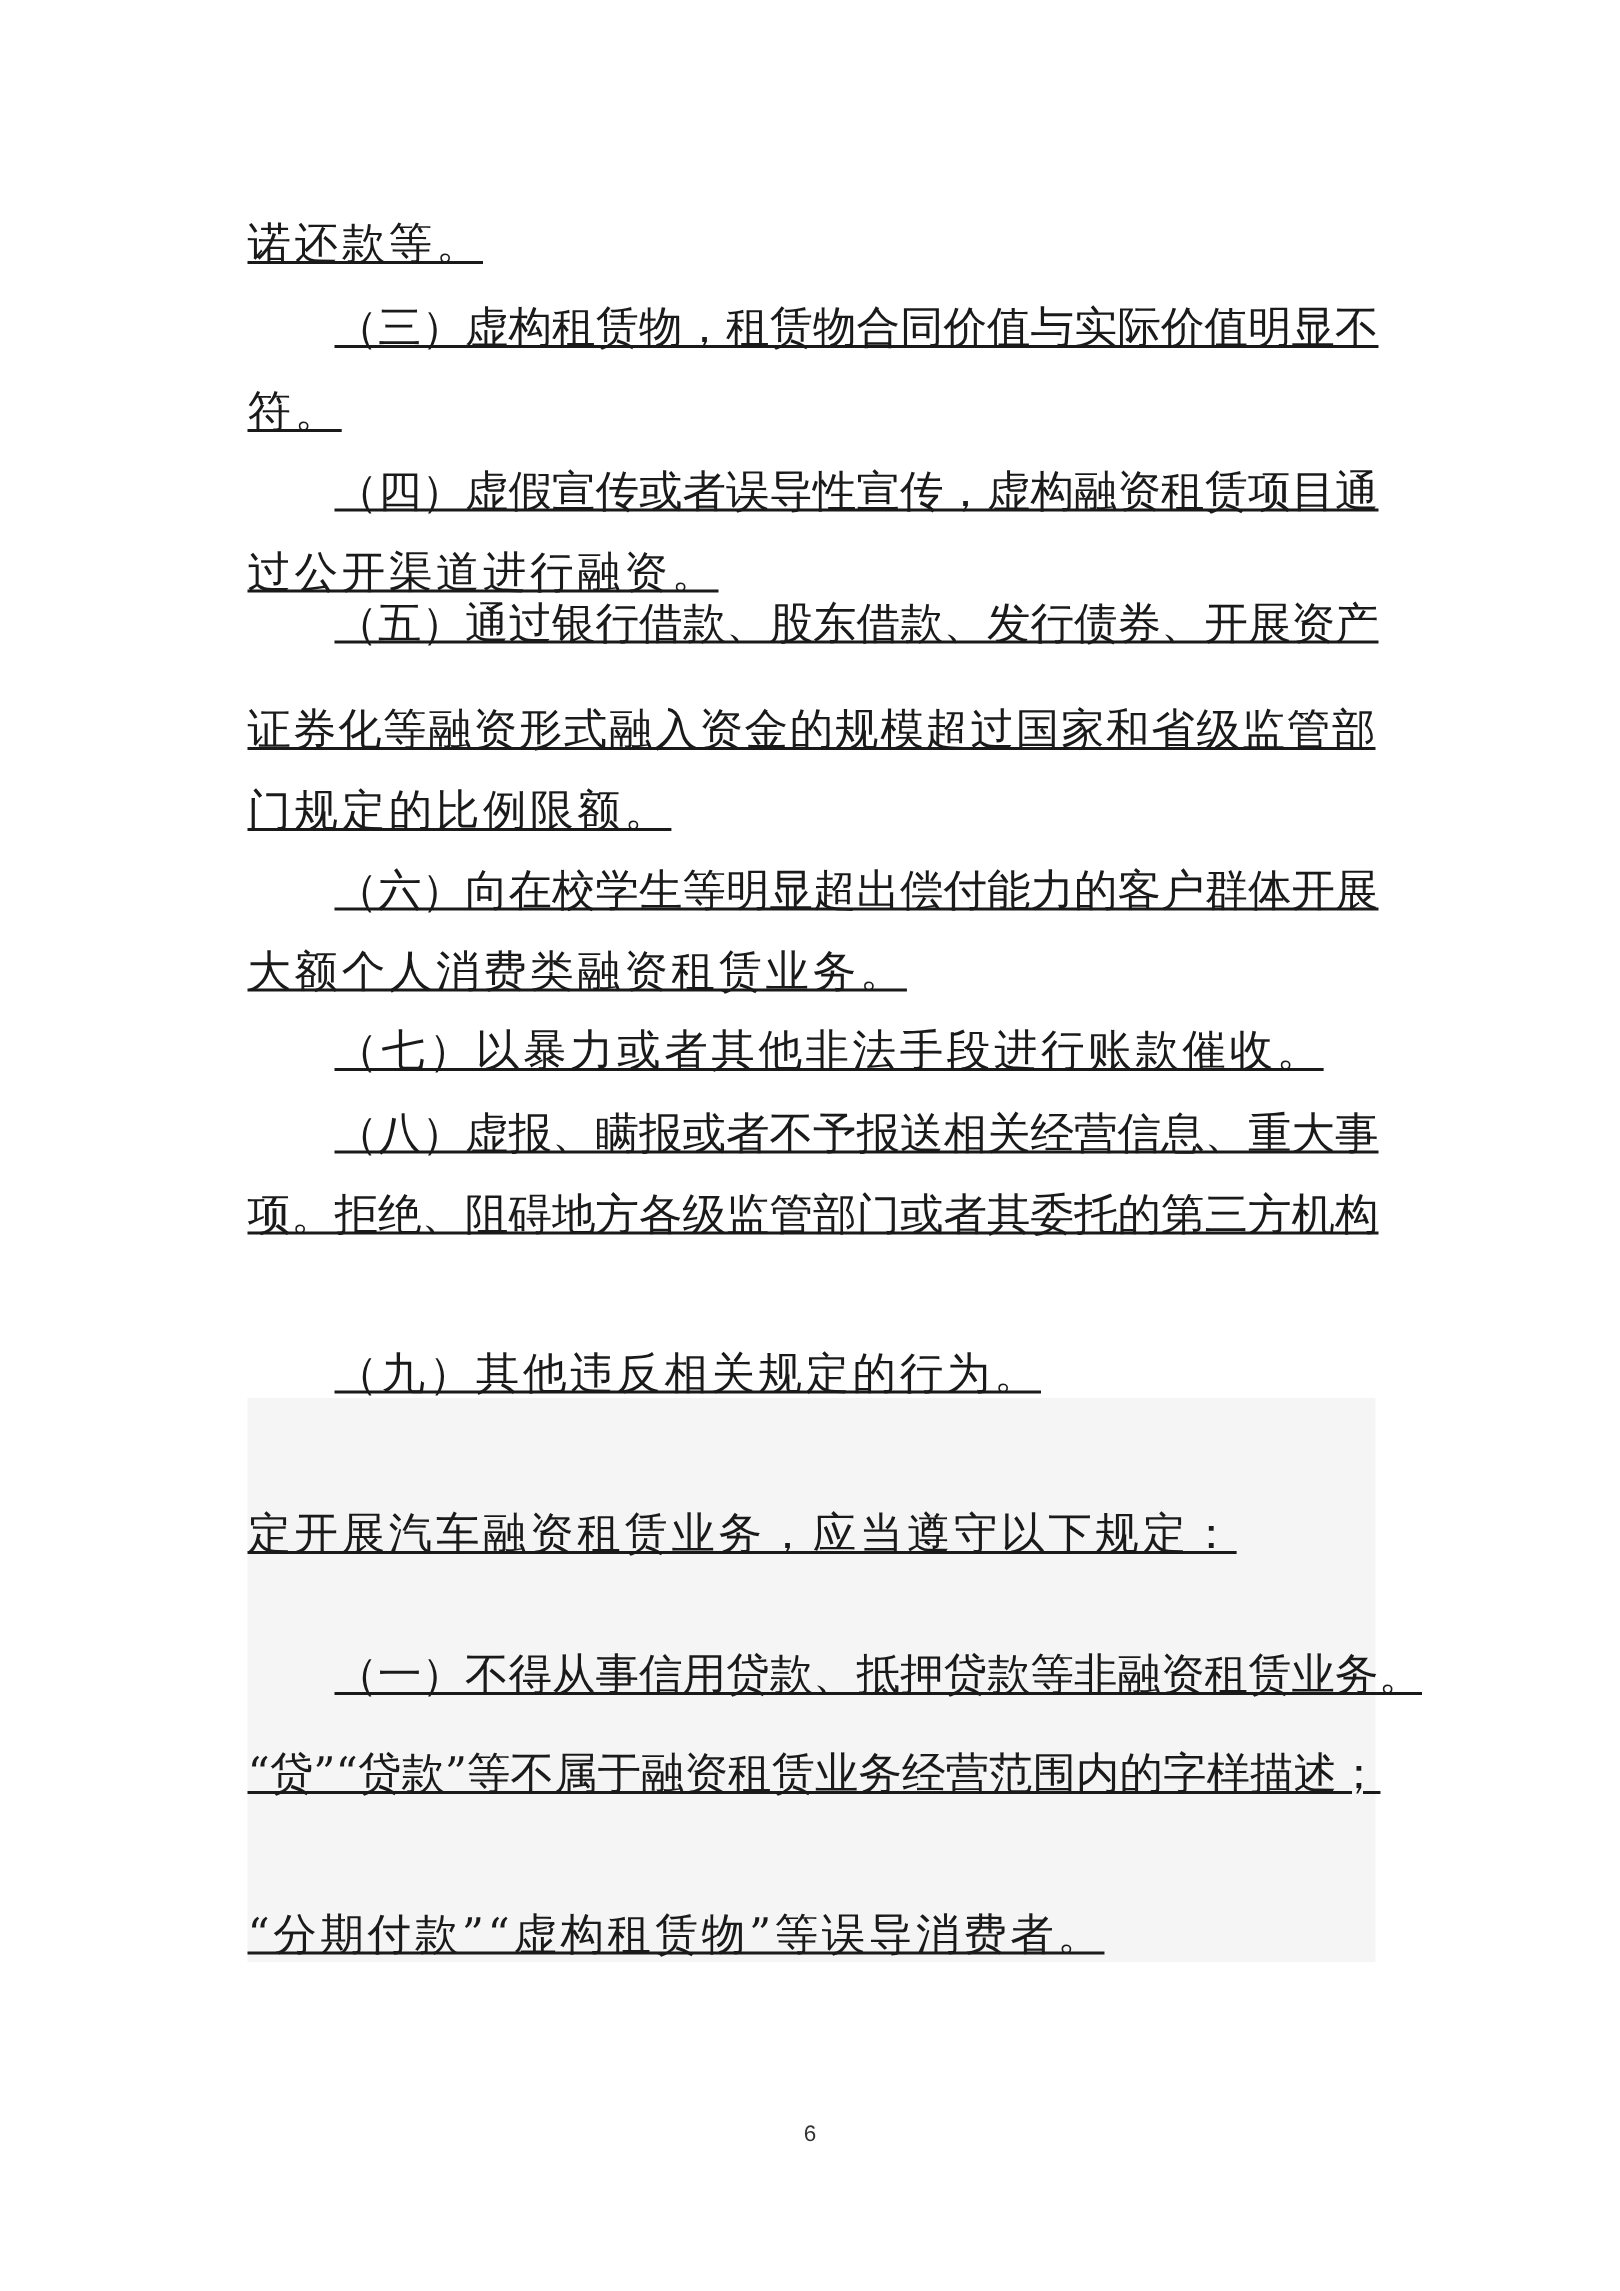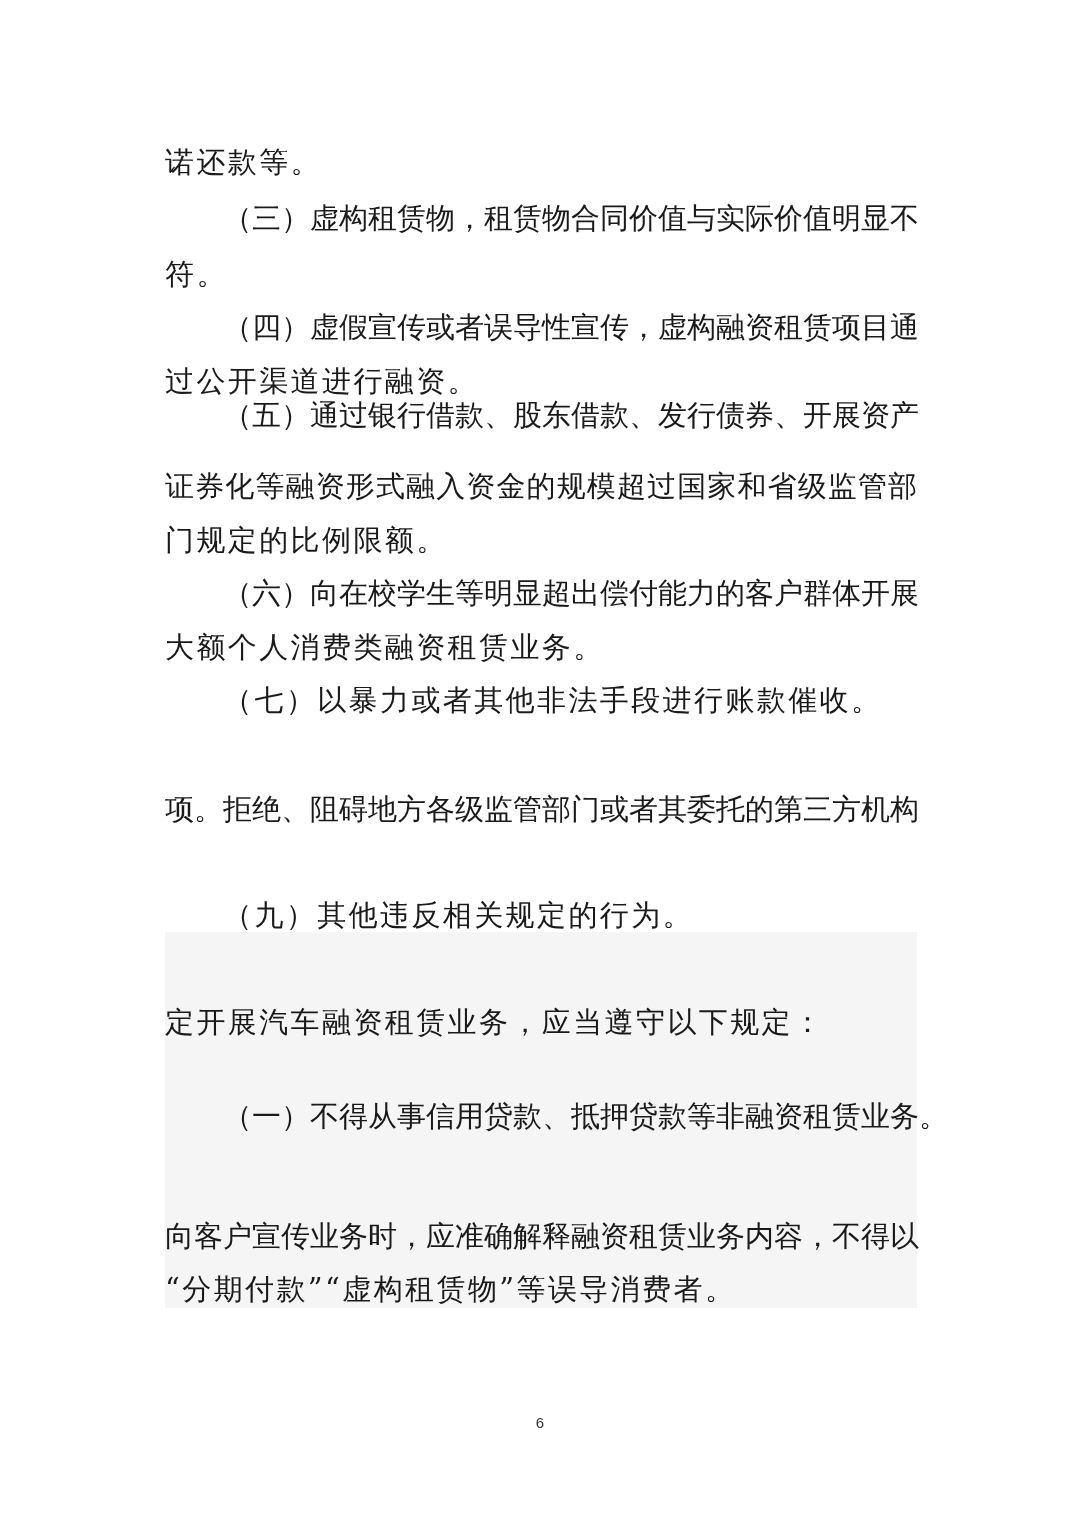--- a/index.html
+++ b/index.html
@@ -1,20 +1,20 @@
 <!DOCTYPE html>
 <html><head>
 <meta charset="utf-8">
 <style>
   html, body { margin:0; padding:0; }
   body { width:1080px; height:1527px; background:#ffffff; position:relative; overflow:hidden;
          font-family:"DejaVu Serif","Liberation Serif",serif; color:#1a1a1a; }
   .page { position:absolute; left:0; top:0; width:1080px; height:1527px; }
   .line { position:absolute; left:165px; width:752px; font-size:29px; line-height:40px; height:40px;
-          white-space:nowrap; letter-spacing:2.4px; }
+          white-space:nowrap; letter-spacing:2.4px;text-decoration:underline; }
   .line.justify { text-align:justify; text-align-last:justify; letter-spacing:0; }
   .indent { left:223px; width:694px; }
   .highlight { position:absolute; left:165px; top:932px; width:752px; height:376px; background:#f5f5f5; }
   .bold { font-weight:bold; }
   .pagenum { position:absolute; left:0; width:1080px; top:1414px; text-align:center;
              font-family:"Liberation Sans",sans-serif; font-size:15px; color:#333; }
 </style>
 </head>
 <body>
 
@@ -24,24 +24,25 @@
   <div class="line indent justify" style="top:198px">（三）虚构租赁物，租赁物合同价值与实际价值明显不</div>
   <div class="line" style="top:254px">符。</div>
   <div class="line indent justify" style="top:307px">（四）虚假宣传或者误导性宣传，虚构融资租赁项目通</div>
   <div class="line" style="top:361px">过公开渠道进行融资。</div>
   <div class="line indent justify" style="top:395px">（五）通过银行借款、股东借款、发行债券、开展资产</div>
   <div class="line justify" style="top:466px">证券化等融资形式融入资金的规模超过国家和省级监管部</div>
   <div class="line" style="top:520px">门规定的比例限额。</div>
   <div class="line indent justify" style="top:573px">（六）向在校学生等明显超出偿付能力的客户群体开展</div>
   <div class="line" style="top:627px">大额个人消费类融资租赁业务。</div>
   <div class="line indent" style="top:680px">（七）以暴力或者其他非法手段进行账款催收。</div>
+  <div class="line indent justify" style="top:735px">（八）虚报、瞒报或者不予报送相关经营信息、重大事</div>
   <div class="line justify" style="top:789px">项。拒绝、阻碍地方各级监管部门或者其委托的第三方机构</div>
   <div class="line indent" style="top:895px">（九）其他违反相关规定的行为。</div>
 
   <div class="highlight"></div>
 
   <div class="line" style="top:1002px">定开展汽车融资租赁业务，应当遵守以下规定：</div>
   <div class="line indent justify" style="top:1096px">（一）不得从事信用贷款、抵押贷款等非融资租赁业务。</div>
-  <div class="line justify" style="top:1216px">向客户宣传业务时，应准确解释融资租赁业务内容，不得以</div>
+  <div class="line justify" style="top:1162px">“贷”“贷款”等不属于融资租赁业务经营范围内的字样描述；</div>
   <div class="line" style="top:1269px">“分期付款”“虚构租赁物”等误导消费者。</div>
 
   <div class="pagenum">6</div>
 </div>
 
 </body></html>

